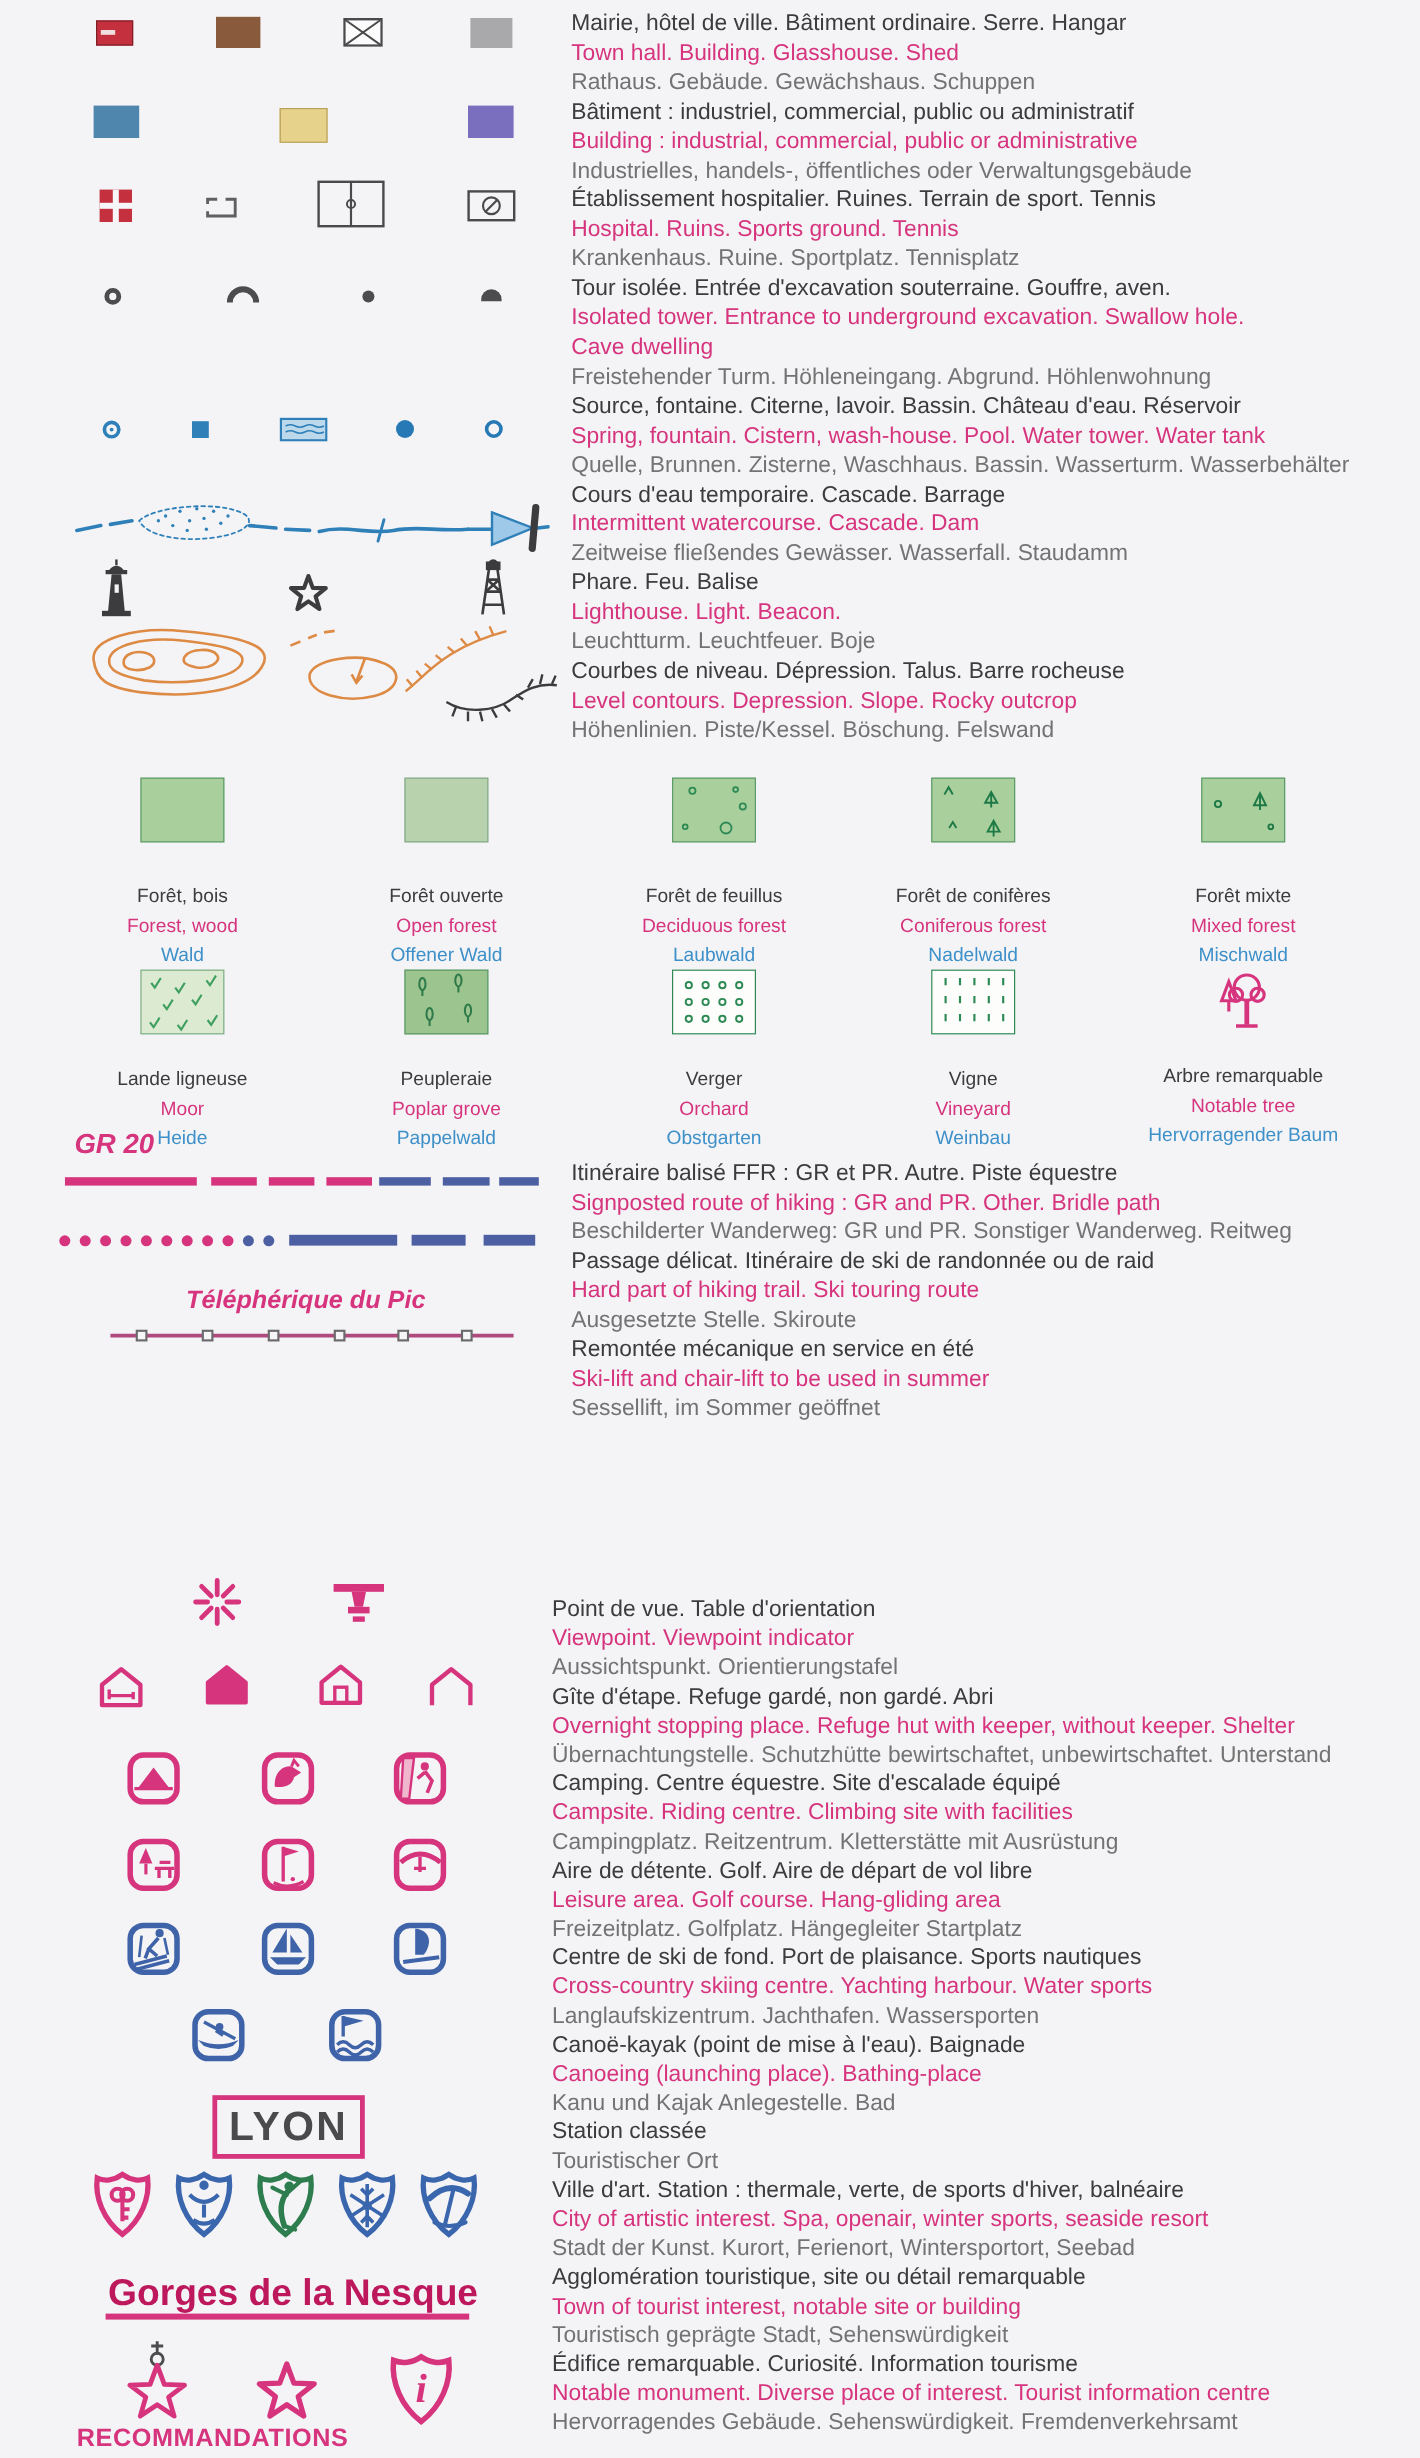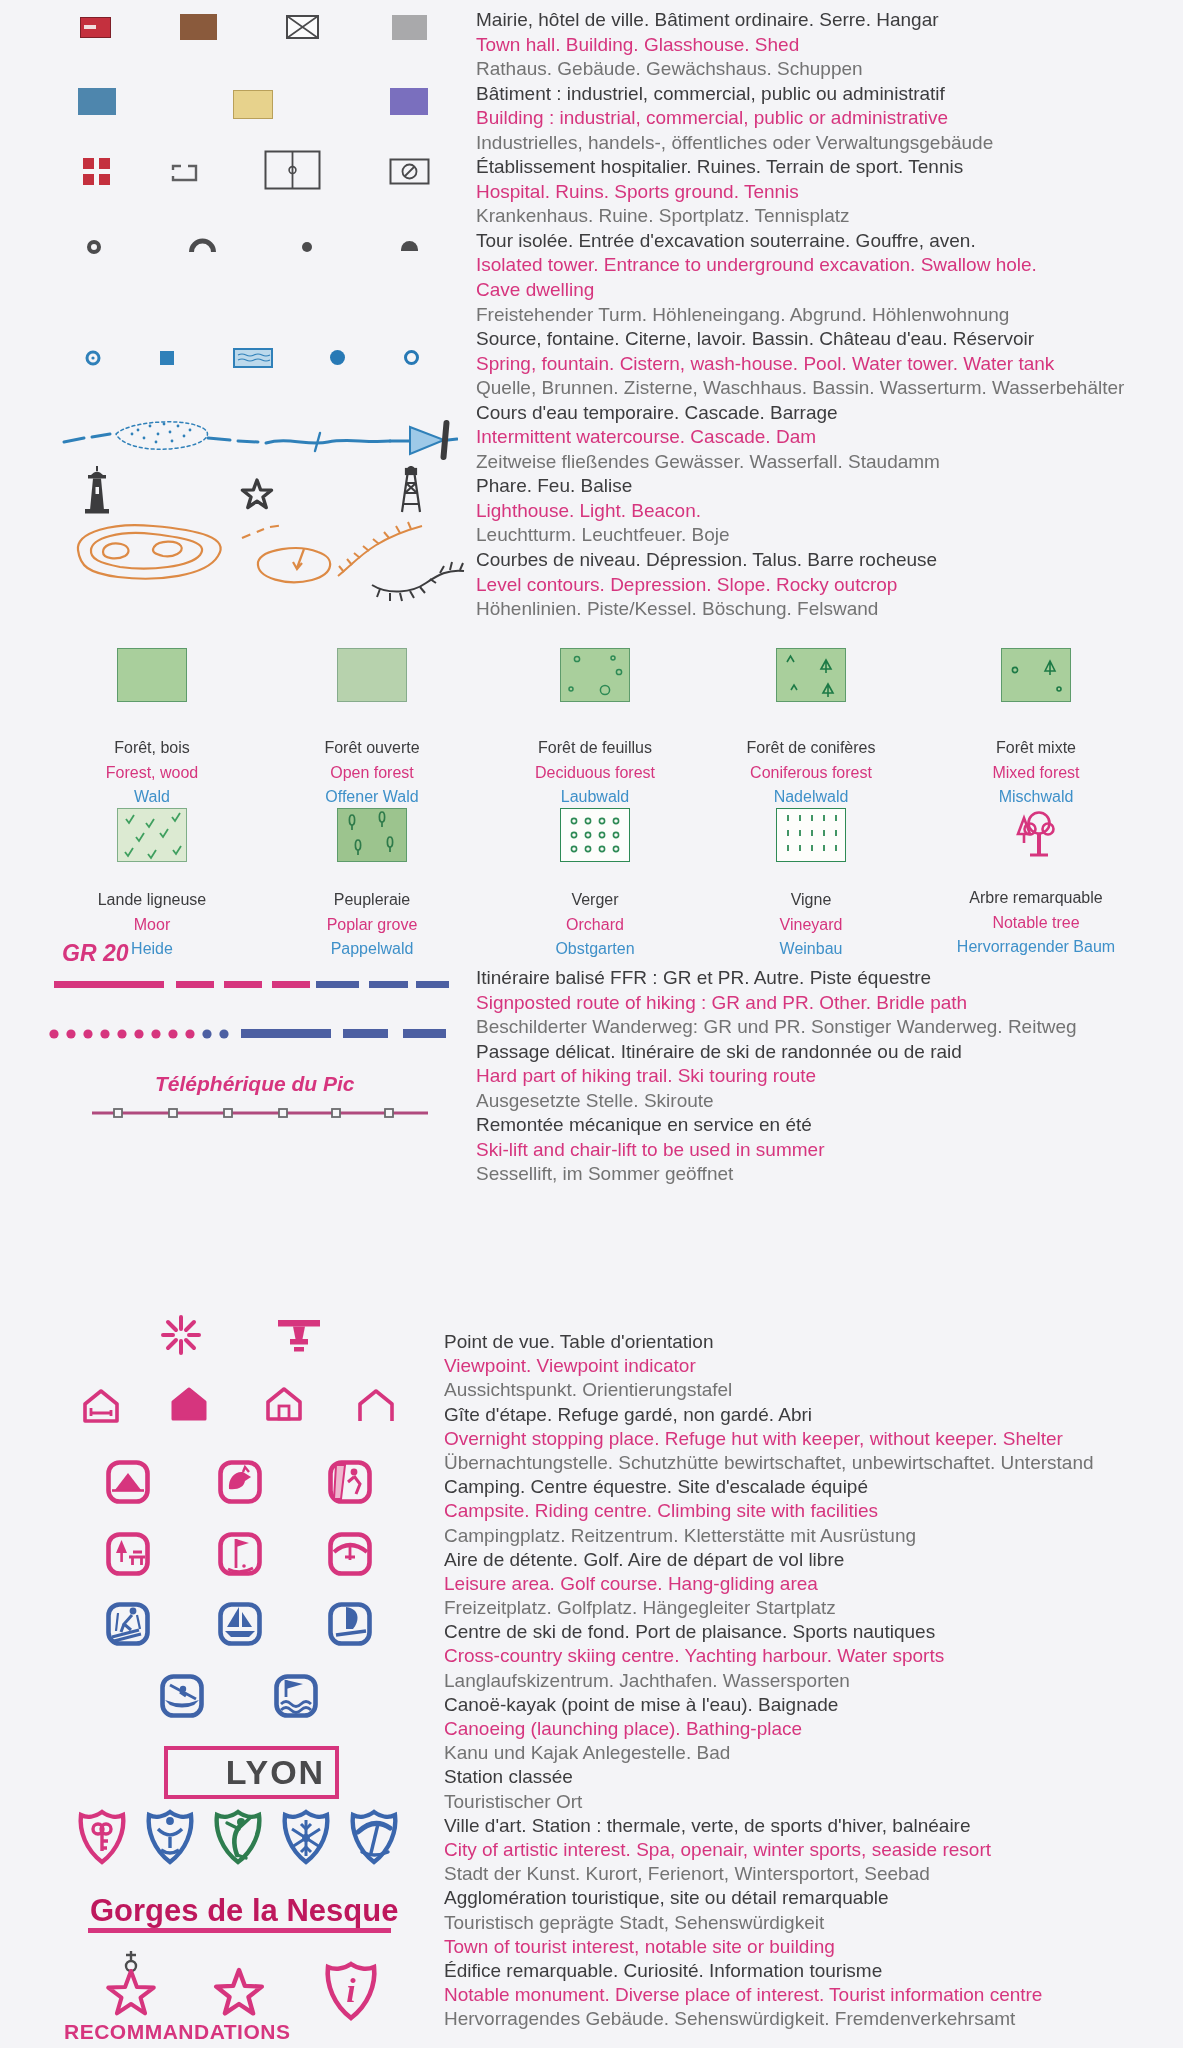--- a/index.html
+++ b/index.html
@@ -1,21 +1,21 @@
 <!DOCTYPE html>
 <html><head>
 <meta charset="utf-8">
 <style>
   html,body{margin:0;padding:0;}
   body{width:1183px;height:2048px;position:relative;background:#f4f4f7;
        font-family:"Liberation Sans", sans-serif;overflow:hidden;}
   .abs{position:absolute;}
   .tblock{position:absolute;}
   .line{height:24.55px;line-height:24.55px;white-space:nowrap;font-size:19px;color:#3c3c3e;}
-  .tblock[data-compact] .line{height:24.2px;line-height:24.2px;}
+  .tblock[data-compact] .line{height:24.2px;line-height:24.2px;margin-left:16px;}
   .line[data-lang="en"]{color:#d6357e;}
   .line[data-lang="de"]{color:#737373;}
   
   .rect{position:absolute;}
   .swatch{width:68px;height:52px;margin:0 auto;position:relative;}
   .fcol{position:absolute;width:180px;text-align:center;}
   .fcol .lab{font-size:16px;height:24.5px;line-height:24.5px;white-space:nowrap;color:#3c3c3e;}
   .fcol .lab.en{color:#d6357e;}
   .fcol .lab.de{color:#3e90c9;}
   .fcol .gap{height:34px;}
@@ -532,21 +532,21 @@
 <svg class="abs" style="left:272px;top:1672px" width="48" height="48" viewBox="0 0 48 48">
     <rect x="4.5" y="4.5" width="39" height="39" rx="11" fill="none" stroke="#3f63a8" stroke-width="4.6"></rect>
     <line x1="14" y1="8" x2="14" y2="25" stroke="#3f63a8" stroke-width="2.8"></line>
     <polygon points="14,8 31,12 14,17" fill="#3f63a8"></polygon>
     <g fill="none" stroke="#3f63a8" stroke-width="2.8">
       <path d="M9 32 q5 -5 10 0 t10 0 t10 0"></path>
       <path d="M9 38 q5 -5 10 0 t10 0 t10 0"></path>
     </g>
   </svg>
 
-<div class="abs lyonbox" style="left:164px;top:1746px;padding-left:48px;">
+<div class="abs lyonbox" style="left:177px;top:1746px;">
   <span>LYON</span>
 </div>
 
 <svg class="abs" style="left:76px;top:1808px" width="52" height="58" viewBox="0 0 52 58">
     <path d="M26 4 C33 9 41 10 47 7 C49 23 42 42 26 54 C10 42 3 23 5 7 C11 10 19 9 26 4 Z" fill="none" stroke="#d6357e" stroke-width="4.4"></path>
     <g fill="none" stroke="#d6357e" stroke-width="3.4">
       <circle cx="22" cy="21" r="5"></circle>
       <circle cx="30" cy="21" r="5"></circle>
       <path d="M26 26 V43 M26 33 h6 M26 40 h5"></path>
     </g>
@@ -625,18 +625,18 @@
     <div class="line" data-lang="de">Langlaufskizentrum. Jachthafen. Wassersporten</div>
     <div class="line" data-lang="fr">Canoë-kayak (point de mise à l'eau). Baignade</div>
     <div class="line" data-lang="en">Canoeing (launching place). Bathing-place</div>
     <div class="line" data-lang="de">Kanu und Kajak Anlegestelle. Bad</div>
     <div class="line" data-lang="fr">Station classée</div>
     <div class="line" data-lang="de">Touristischer Ort</div>
     <div class="line" data-lang="fr">Ville d'art. Station : thermale, verte, de sports d'hiver, balnéaire</div>
     <div class="line" data-lang="en">City of artistic interest. Spa, openair, winter sports, seaside resort</div>
     <div class="line" data-lang="de">Stadt der Kunst. Kurort, Ferienort, Wintersportort, Seebad</div>
     <div class="line" data-lang="fr">Agglomération touristique, site ou détail remarquable</div>
+    <div class="line" data-lang="en">Town of tourist interest, notable site or building</div>
     <div class="line" data-lang="de">Touristisch geprägte Stadt, Sehenswürdigkeit</div>
-    <div class="line" data-lang="en">Town of tourist interest, notable site or building</div>
     <div class="line" data-lang="fr">Édifice remarquable. Curiosité. Information tourisme</div>
     <div class="line" data-lang="en">Notable monument. Diverse place of interest. Tourist information centre</div>
     <div class="line" data-lang="de">Hervorragendes Gebäude. Sehenswürdigkeit. Fremdenverkehrsamt</div>
   </div>
 
 </body></html>

